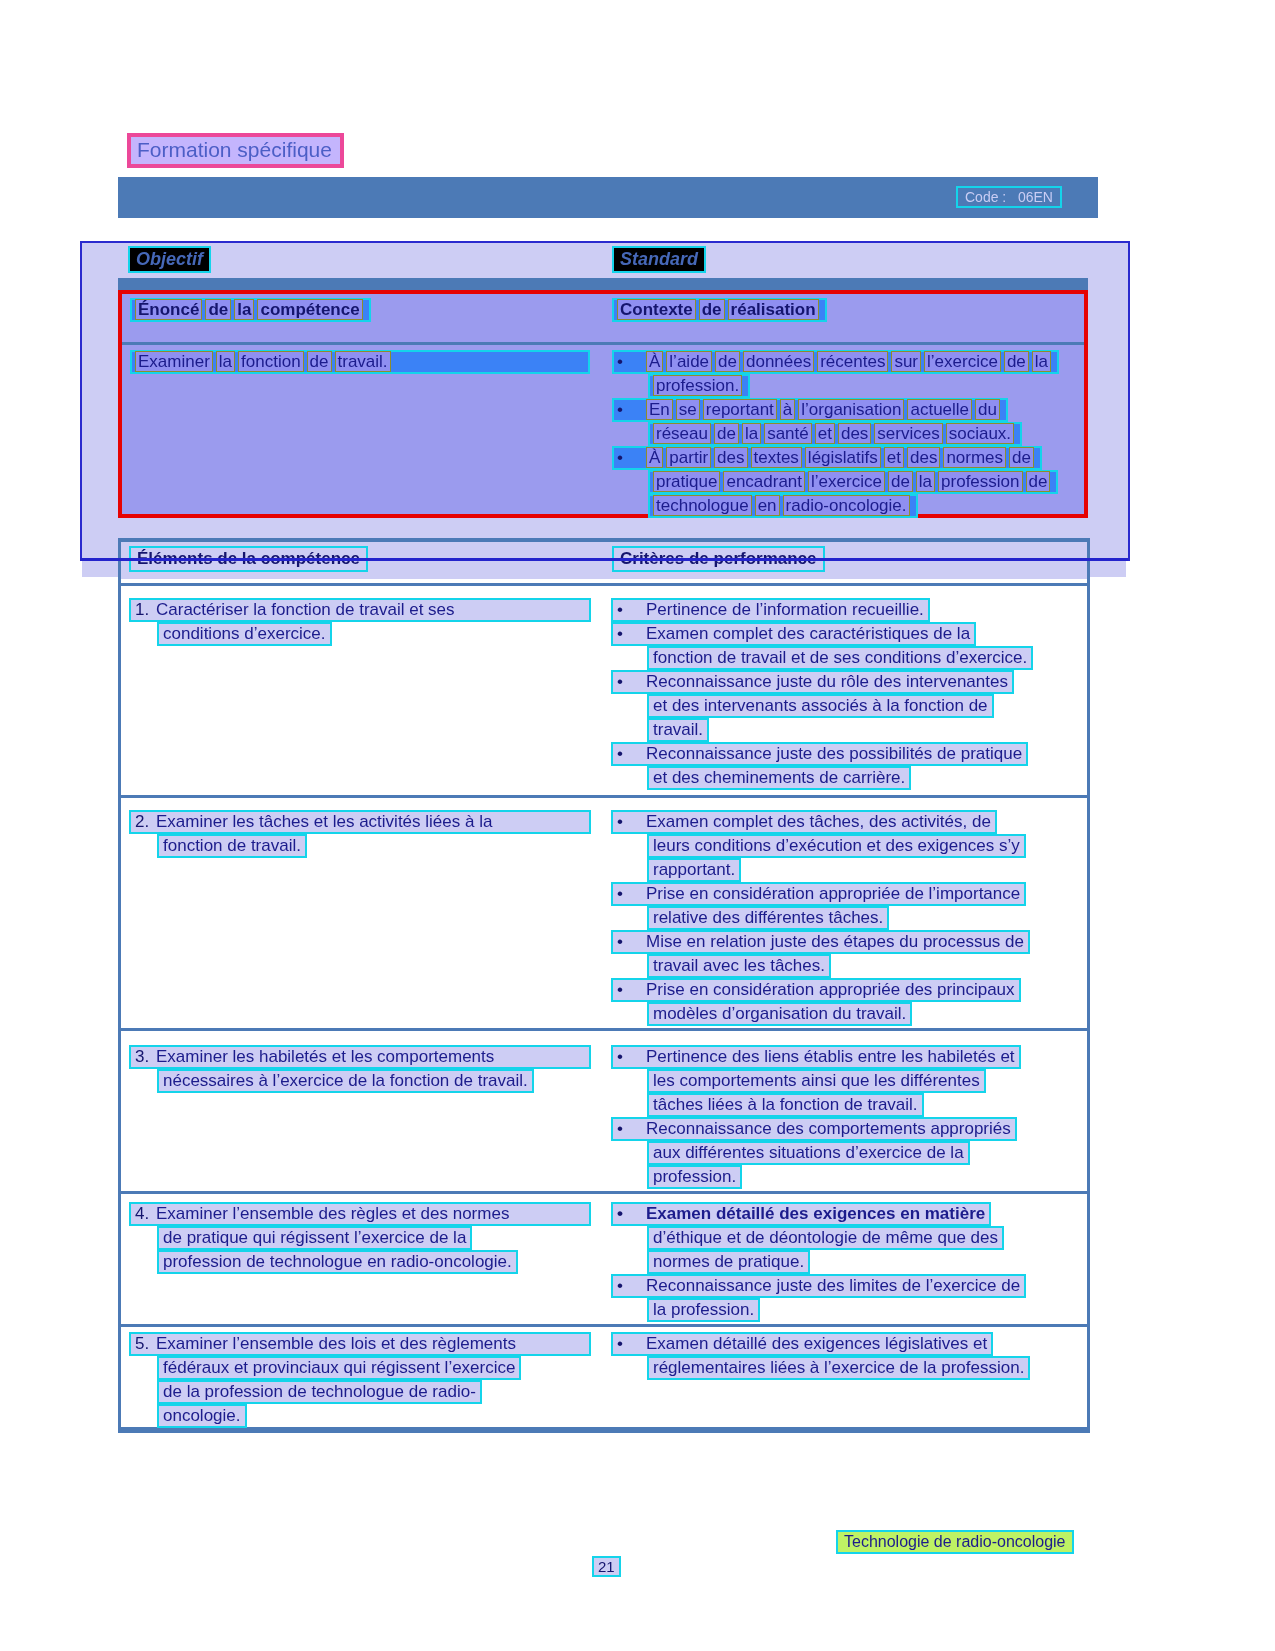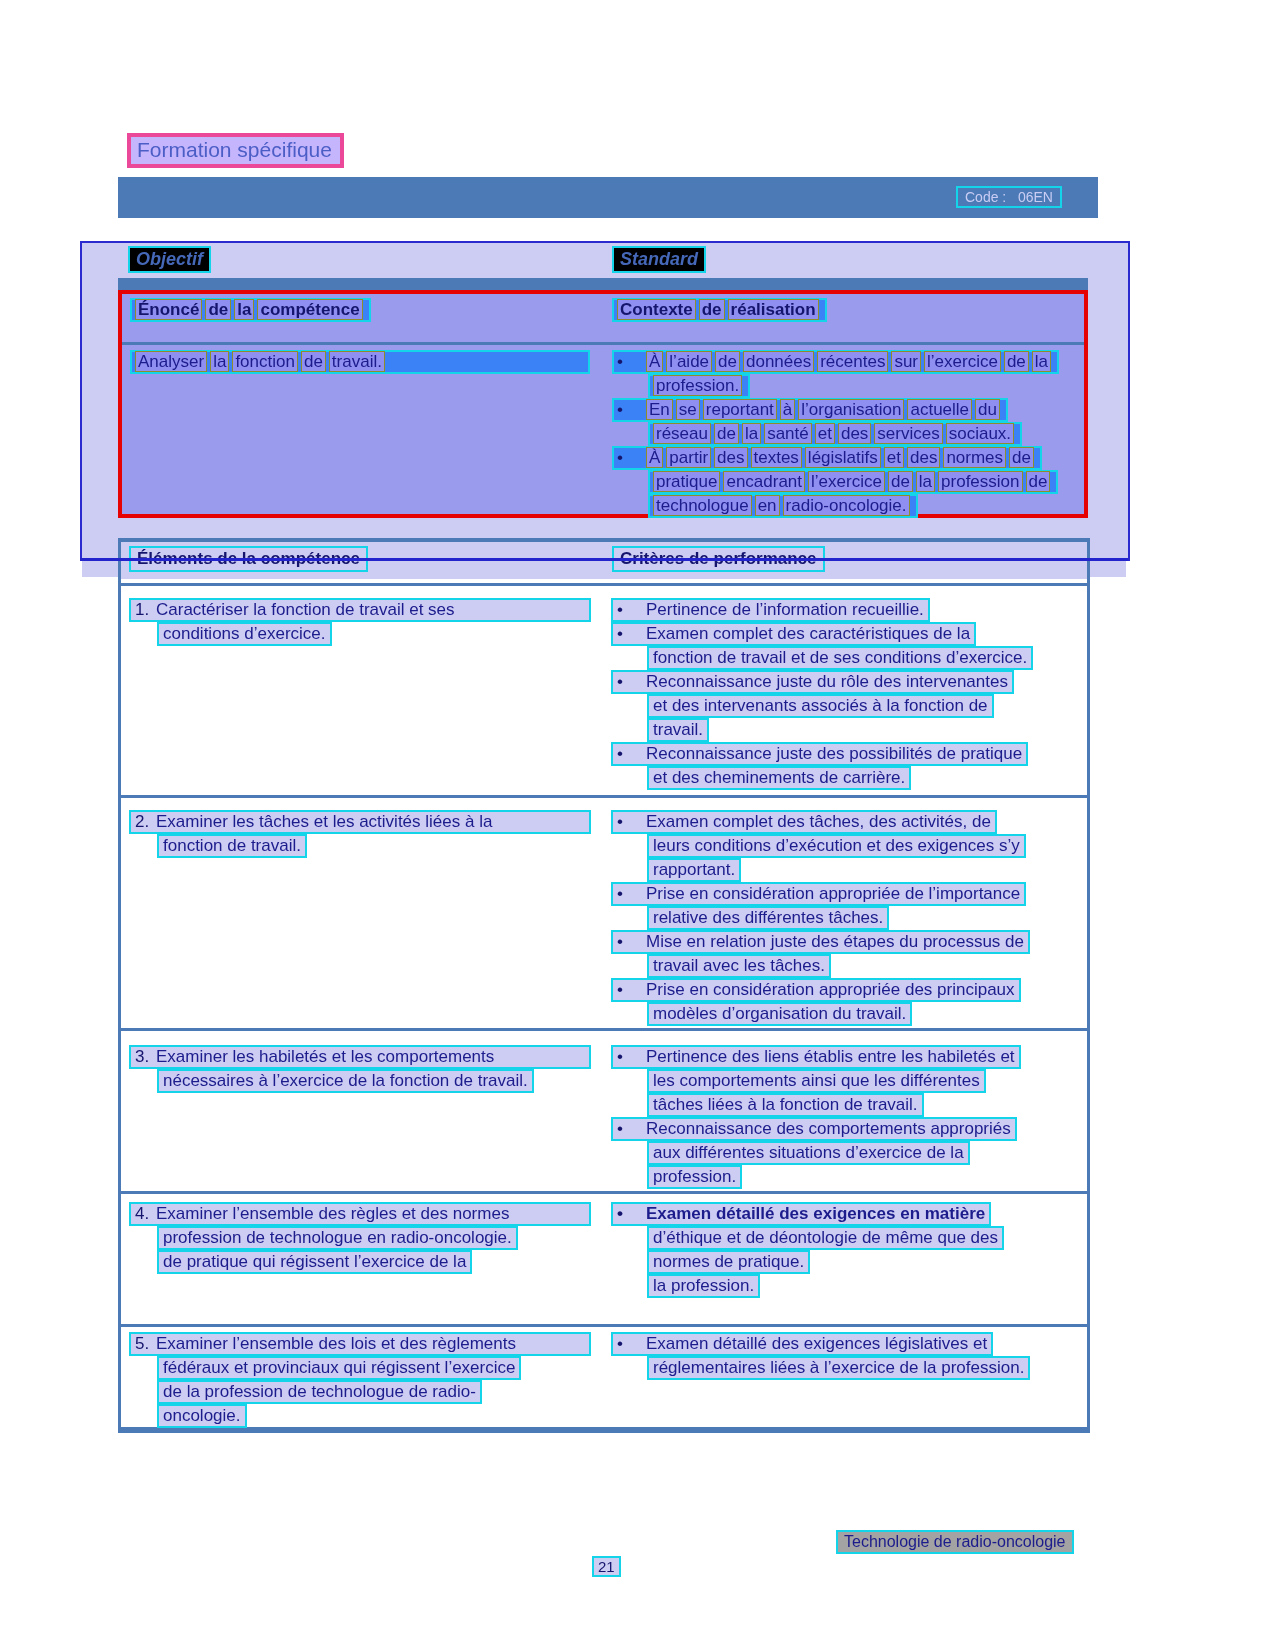--- a/index.html
+++ b/index.html
@@ -42,21 +42,21 @@
   .col{position:absolute;top:0;white-space:nowrap;}
   
   .tl{height:24px;line-height:20px;font-size:17px;}
   .lb1{display:inline-block;background:#cdcdf4;border:2px solid #14d4ea;padding:0 4px;color:#1c1c8c;}
   .lb2{display:inline-block;background:#3b82f6;border:2px solid #14d4ea;padding:0 3px;color:#1c1c8c;}
   .blk{display:block;}
   .hdr2{font-weight:bold;color:#15156e;}
   .w{border:1px solid #8d8d2e;padding:0 2px;margin-right:3px;background:#8f8ff1;}
   .pfx{display:inline-block;color:#15156e;}
   
-  .footer-box{left:836px;top:1530px;font-size:16px;color:#1c1c8c;background:#a3a3a3;
+  .footer-box{left:836px;top:1530px;font-size:16px;color:#1c1c8c;background:#bef264;
     border:2px solid #14d4ea;padding:1px 6px;white-space:pre;}
   .pagenum-box{left:592px;top:1556px;font-size:15px;color:#15156e;background:#cdcdf4;
     border:2px solid #14d4ea;padding:0 4px;}
 </style>
 </head>
 <body>
 
 <div class="abs title-box">Formation spécifique</div>
 
 <div class="abs topbar">
@@ -72,21 +72,21 @@
 <div class="abs red-table">
   <div class="rt-col" style="left:8px;top:4px;width:470px;" id="rt-hl">
       <div class="tl"><span class="lb2 hdr2"><span class="w">Énoncé</span><span class="w">de</span><span class="w">la</span><span class="w">compétence</span></span></div>
     </div>
   <div class="rt-col" style="left:490px;top:4px;width:462px;" id="rt-hr">
       <div class="tl"><span class="lb2 hdr2"><span class="w">Contexte</span><span class="w">de</span><span class="w">réalisation</span></span></div>
     </div>
   <div class="red-sep"></div>
   <div class="rt-col" style="left:8px;top:56px;width:460px;" id="rt-statement">
       <div class="tl">
-        <span class="lb2 blk" style="margin-left: 0px;"><span class="pfx"></span><span class="w">Analyser</span><span class="w">la</span><span class="w">fonction</span><span class="w">de</span><span class="w">travail.</span></span>
+        <span class="lb2 blk" style="margin-left: 0px;"><span class="pfx"></span><span class="w">Examiner</span><span class="w">la</span><span class="w">fonction</span><span class="w">de</span><span class="w">travail.</span></span>
       </div>
     </div>
   <div class="rt-col" style="left:490px;top:56px;width:464px;padding-left:36px;box-sizing:border-box;" id="rt-context">
       <div>
         <div class="tl"><span class="lb2" style="margin-left: -36px;"><span class="pfx" style="width: 29px;">•</span><span class="w">À</span><span class="w">l’aide</span><span class="w">de</span><span class="w">données</span><span class="w">récentes</span><span class="w">sur</span><span class="w">l’exercice</span><span class="w">de</span><span class="w">la</span></span></div>
         <div class="tl"><span class="lb2"><span class="w">profession.</span></span></div>
       </div>
       <div>
         <div class="tl"><span class="lb2" style="margin-left: -36px;"><span class="pfx" style="width: 29px;">•</span><span class="w">En</span><span class="w">se</span><span class="w">reportant</span><span class="w">à</span><span class="w">l’organisation</span><span class="w">actuelle</span><span class="w">du</span></span></div>
         <div class="tl"><span class="lb2"><span class="w">réseau</span><span class="w">de</span><span class="w">la</span><span class="w">santé</span><span class="w">et</span><span class="w">des</span><span class="w">services</span><span class="w">sociaux.</span></span></div>
@@ -182,30 +182,31 @@
             <div class="tl"><span class="lb1">aux différentes situations d’exercice de la</span></div>
             <div class="tl"><span class="lb1">profession.</span></div>
           </div>
         </div>
       </div>
       <div class="row" style="top: 660px;">
         <div class="col" style="left: 8px; width: 462px; padding-left: 28px; box-sizing: border-box;">
           <div class="tl">
             <span class="lb1 blk" style="margin-left: -28px;"><span class="pfx" style="width: 21px;">4.</span>Examiner l’ensemble des règles et des normes</span>
           </div>
+          <div class="tl"><span class="lb1">de pratique qui régissent l’exercice de la</span></div>
           <div class="tl"><span class="lb1">profession de technologue en radio-oncologie.</span></div>
-          <div class="tl"><span class="lb1">de pratique qui régissent l’exercice de la</span></div>
         </div>
         <div class="col" style="left: 490px; width: 470px; padding-left: 36px; box-sizing: border-box;">
           <div>
             <div class="tl"><span class="lb1" style="margin-left: -36px; font-weight: bold;"><span class="pfx" style="width: 29px;">•</span>Examen détaillé des exigences en matière</span></div>
             <div class="tl"><span class="lb1">d’éthique et de déontologie de même que des</span></div>
             <div class="tl"><span class="lb1">normes de pratique.</span></div>
           </div>
           <div>
+            <div class="tl"><span class="lb1" style="margin-left: -36px;"><span class="pfx" style="width: 29px;">•</span>Reconnaissance juste des limites de l’exercice de</span></div>
             <div class="tl"><span class="lb1">la profession.</span></div>
           </div>
         </div>
       </div>
       <div class="row" style="top: 790px;">
         <div class="col" style="left: 8px; width: 462px; padding-left: 28px; box-sizing: border-box;">
           <div class="tl">
             <span class="lb1 blk" style="margin-left: -28px;"><span class="pfx" style="width: 21px;">5.</span>Examiner l’ensemble des lois et des règlements</span>
           </div>
           <div class="tl"><span class="lb1">fédéraux et provinciaux qui régissent l’exercice</span></div>

